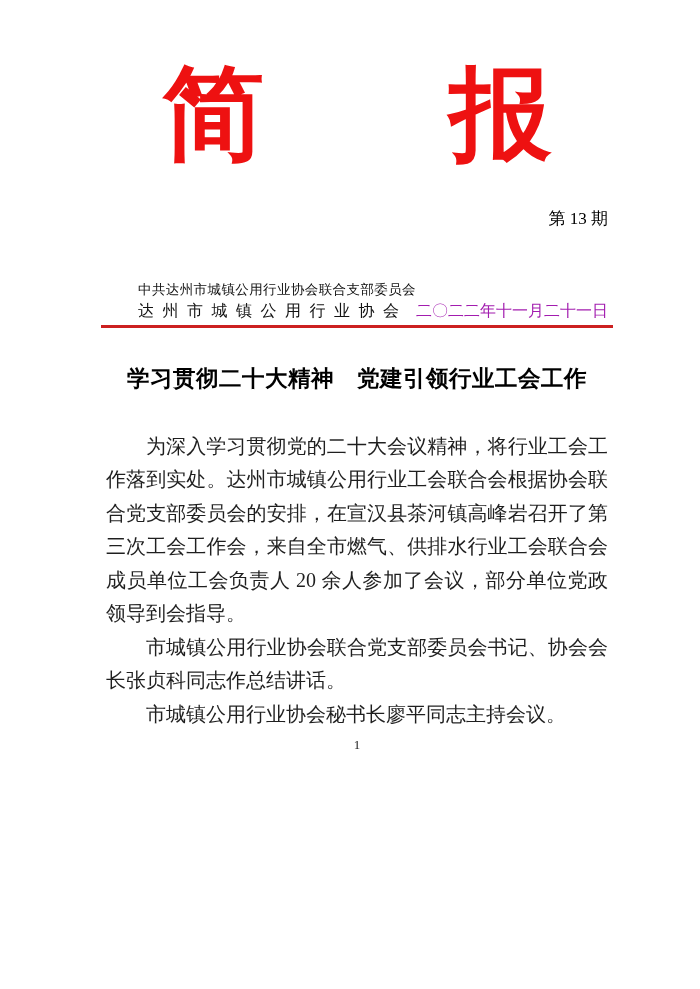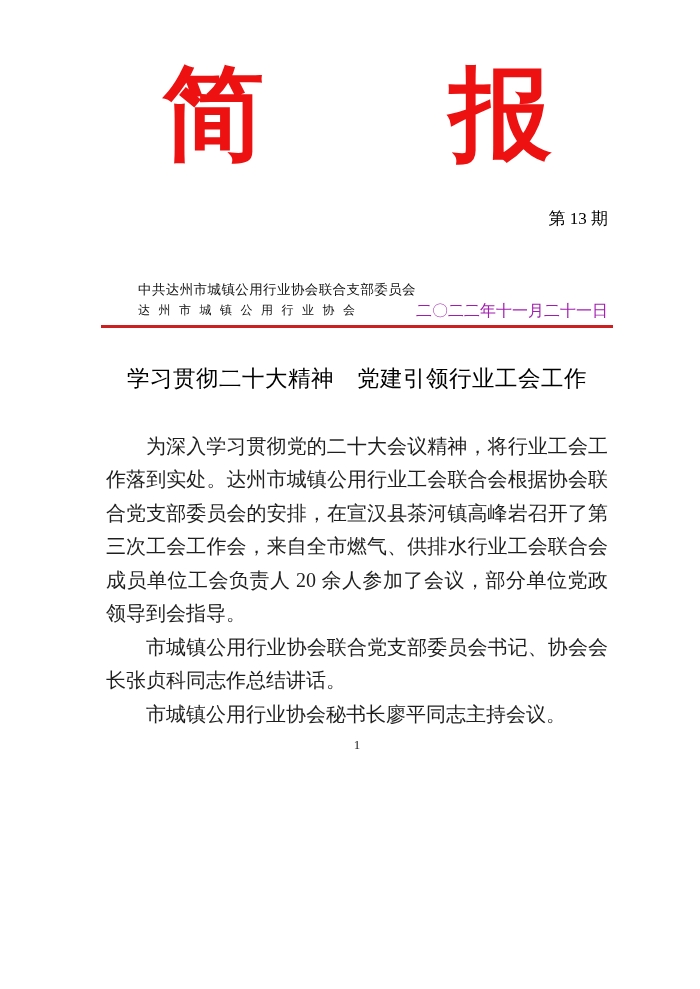--- a/index.html
+++ b/index.html
@@ -47,42 +47,42 @@
     margin-top: 50px;
   }
   .org-line1 {
     font-size: 13.5px;
     letter-spacing: 0.4px;
     line-height: 20px;
     color: #111111;
     white-space: nowrap;
   }
   .org-line2 {
-    font-size: 12px;
+    font-size: 16px;
     letter-spacing: 8.5px;
     line-height: 21px;
     color: #111111;
     white-space: nowrap;
   }
   .org-date {
     font-size: 16px;
     line-height: 21px;
     color: #a21caf;
     white-space: nowrap;
   }
   .red-rule {
     height: 3px;
     background: #cc2020;
     margin: 4px -5px 0 -5px;
   }
   
   .headline {
     margin: 35px 0 0 0;
     font-size: 22.5px;
-    font-weight: normal;
+    font-weight: bold;
     text-align: center;
     letter-spacing: 0.5px;
     color: #000000;
     white-space: nowrap;
   }
   
   .body-text {
     margin-top: 36px;
     font-size: 20px;
     line-height: 33.5px;

